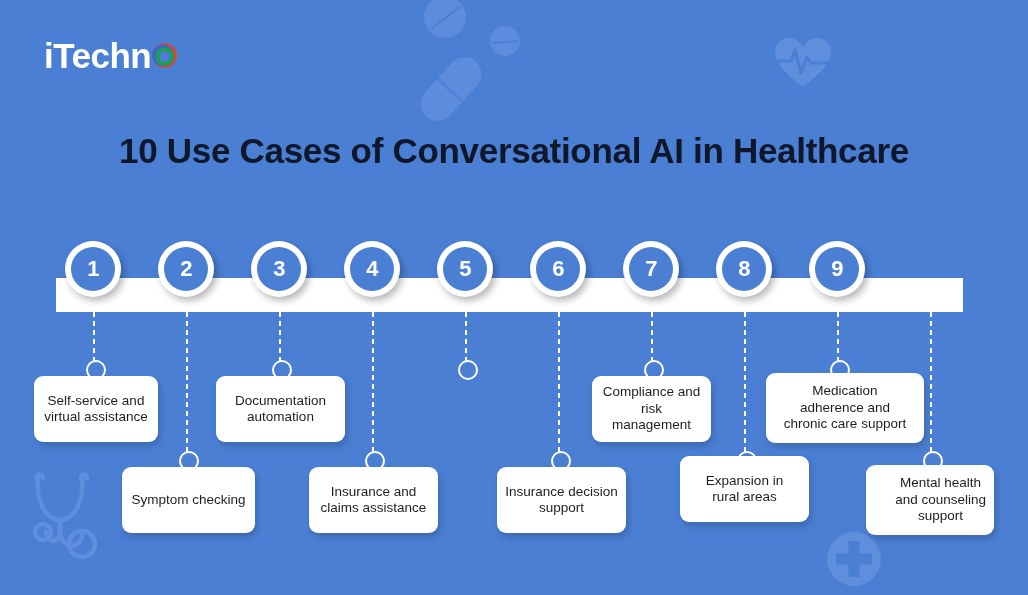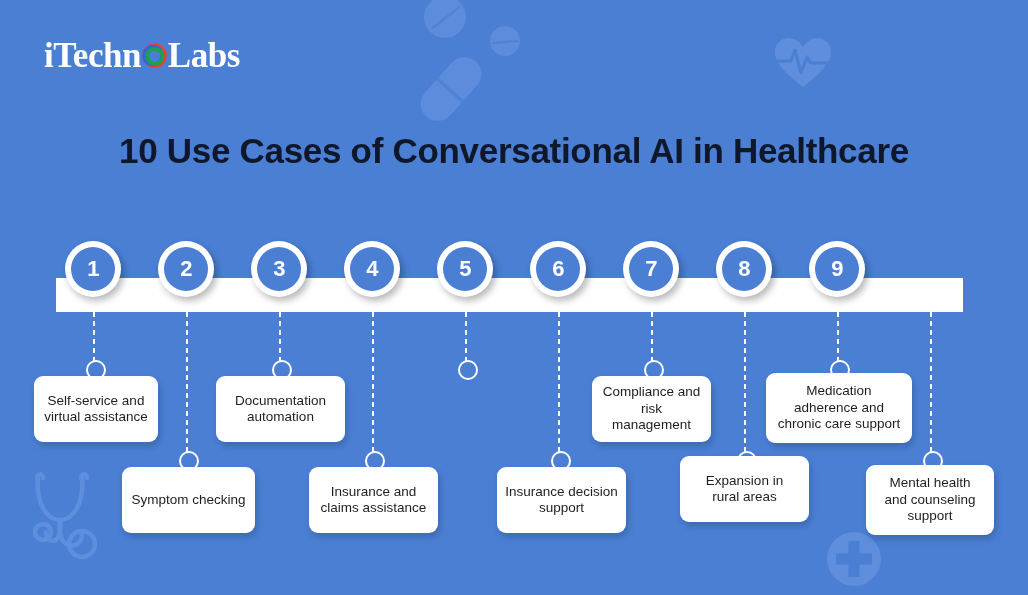--- a/index.html
+++ b/index.html
@@ -53,21 +53,20 @@
   }
 
   
   #logo {
     position: absolute;
     left: 44px;
     top: 34px;
     display: flex;
     align-items: center;
     height: 42px;
-    font-family: Liberation Serif, serif;
   }
   .logo-text {
     font-size: 35px;
     font-weight: bold;
     color: #ffffff;
     letter-spacing: -0.5px;
     line-height: 1;
   }
   .logo-ring {
     position: relative;
@@ -205,21 +204,20 @@
   <div id="logo">
     <span class="logo-text">iTechn</span>
     <span class="logo-ring">
       <svg width="25" height="25" viewBox="0 0 25 25">
         <circle cx="12.5" cy="12.5" r="10.5" fill="none" stroke="#e8412c" stroke-width="3.5"></circle>
         <circle cx="11" cy="12.5" r="9" fill="none" stroke="#2b6cd4" stroke-width="3.5"></circle>
         <circle cx="13" cy="13.5" r="7.5" fill="none" stroke="#1aa34a" stroke-width="3.5"></circle>
         <circle cx="12.5" cy="12.5" r="4.6" fill="#4a7fd4"></circle>
       </svg>
     </span>
-    <span class="logo-text">Labs</span>
   </div>
 
   <div id="title">10 Use Cases of Conversational AI in Healthcare</div>
 
   <div id="bar"></div>
 
   <div class="connector" style="left:93px; top:312px; height:52px;"></div>
   <div class="ring" style="left:86px; top:360px;"></div>
   <div class="connector" style="left:186px; top:312px; height:143px;"></div>
   <div class="ring" style="left:179px; top:451px;"></div>
@@ -288,24 +286,24 @@
 support</span>
   </div>
   <div class="card" style="left:592px; top:376px; width:119px; height:66px;">
     <span>Compliance and
 risk management</span>
   </div>
   <div class="card" style="left:680px; top:456px; width:129px; height:66px;">
     <span>Expansion in
 rural areas</span>
   </div>
-  <div class="card" style="left:766px; top:373px; width:146px; height:70px;">
+  <div class="card" style="left:766px; top:373px; width:158px; height:70px;">
     <span>Medication
 adherence and
 chronic care support</span>
   </div>
-  <div class="card" style="left:866px; top:465px; width:128px; height:70px;">
+  <div class="card" style="left:866px; top:465px; width:128px; height:70px;justify-content:flex-end;">
     <span>Mental health
 and counseling
 support</span>
   </div>
 
 </div>
 
 </body></html>

